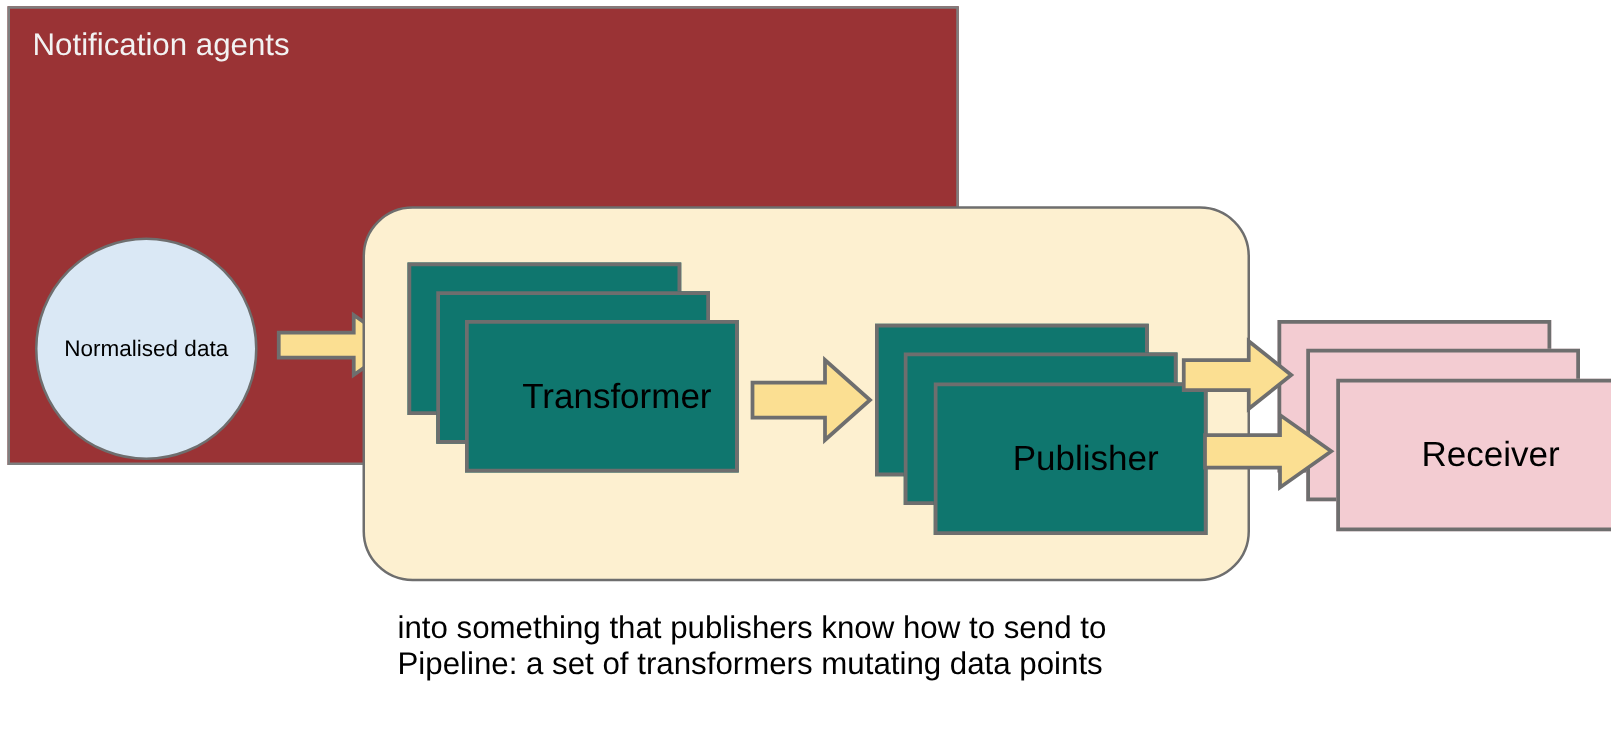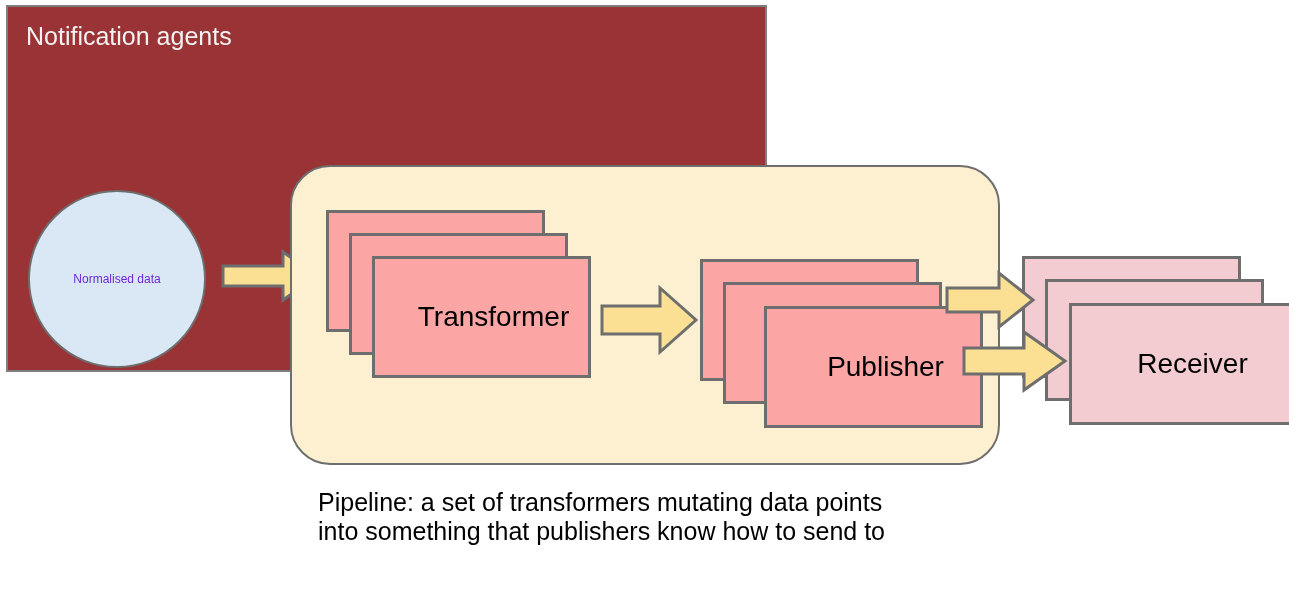--- a/index.html
+++ b/index.html
@@ -50,22 +50,22 @@
     border-radius: 50%;
     background: #DAE8F5;
     border: 2px solid #6E6E6E;
     box-sizing: border-box;
     display: flex;
     align-items: center;
     justify-content: center;
     text-align: center;
   }
   .data-circle-label {
-    color: #6d28d9;
-    font-size: 12px;
+    color: #000000;
+    font-size: 18px;
     line-height: 21px;
     max-width: 140px;
   }
 
   
   .pipeline-box {
     position: absolute;
     left: 290px;
     top: 165px;
     width: 710px;
@@ -78,38 +78,38 @@
 
   
   .card {
     position: absolute;
     box-sizing: border-box;
     border: 3px solid #6E6E6E;
     display: flex;
     align-items: center;
     justify-content: center;
   }
-  .card-yellow { background: #fca5a5; padding-left: 24px; }
+  .card-yellow { background: #0f766e; padding-left: 24px; }
   .card-pink   { background: #F3CCD2; }
   .card-label {
     color: #000000;
     font-size: 28px;
     line-height: 32px;
     white-space: nowrap;
   }
 
   
   .tx-back  { left: 326px; top: 210px; width: 219px; height: 122px; }
   .tx-mid   { left: 349px; top: 233px; width: 219px; height: 122px; }
   .tx-front { left: 372px; top: 256px; width: 219px; height: 122px; }
 
   
   .pb-back  { left: 700px; top: 259px; width: 219px; height: 122px; }
   .pb-mid   { left: 723px; top: 282px; width: 219px; height: 122px; }
-  .pb-front { left: 764px; top: 306px; width: 219px; height: 122px; }
+  .pb-front { left: 747px; top: 306px; width: 219px; height: 122px; }
 
   
   .rc-back  { left: 1022px; top: 256px; width: 219px; height: 122px; }
   .rc-mid   { left: 1045px; top: 279px; width: 219px; height: 122px; }
   .rc-front { left: 1069px; top: 303px; width: 247px; height: 122px; }
 
   
   .arrow {
     position: absolute;
   }
@@ -187,17 +187,17 @@
     </svg>
   </div>
 
   <div class="arrow arrow-out-bot">
     <svg width="105" height="62" viewBox="0 0 105 62" xmlns="http://www.w3.org/2000/svg">
       <path d="M 2,18 L 62,18 L 62,2 L 103,31 L 62,60 L 62,44 L 2,44 Z"></path>
     </svg>
   </div>
 
   <div class="caption">
+    <div>into something that publishers know how to send to</div>
     <div>Pipeline: a set of transformers mutating data points</div>
-    <div>into something that publishers know how to send to</div>
   </div>
 
 </div>
 
 </body></html>

